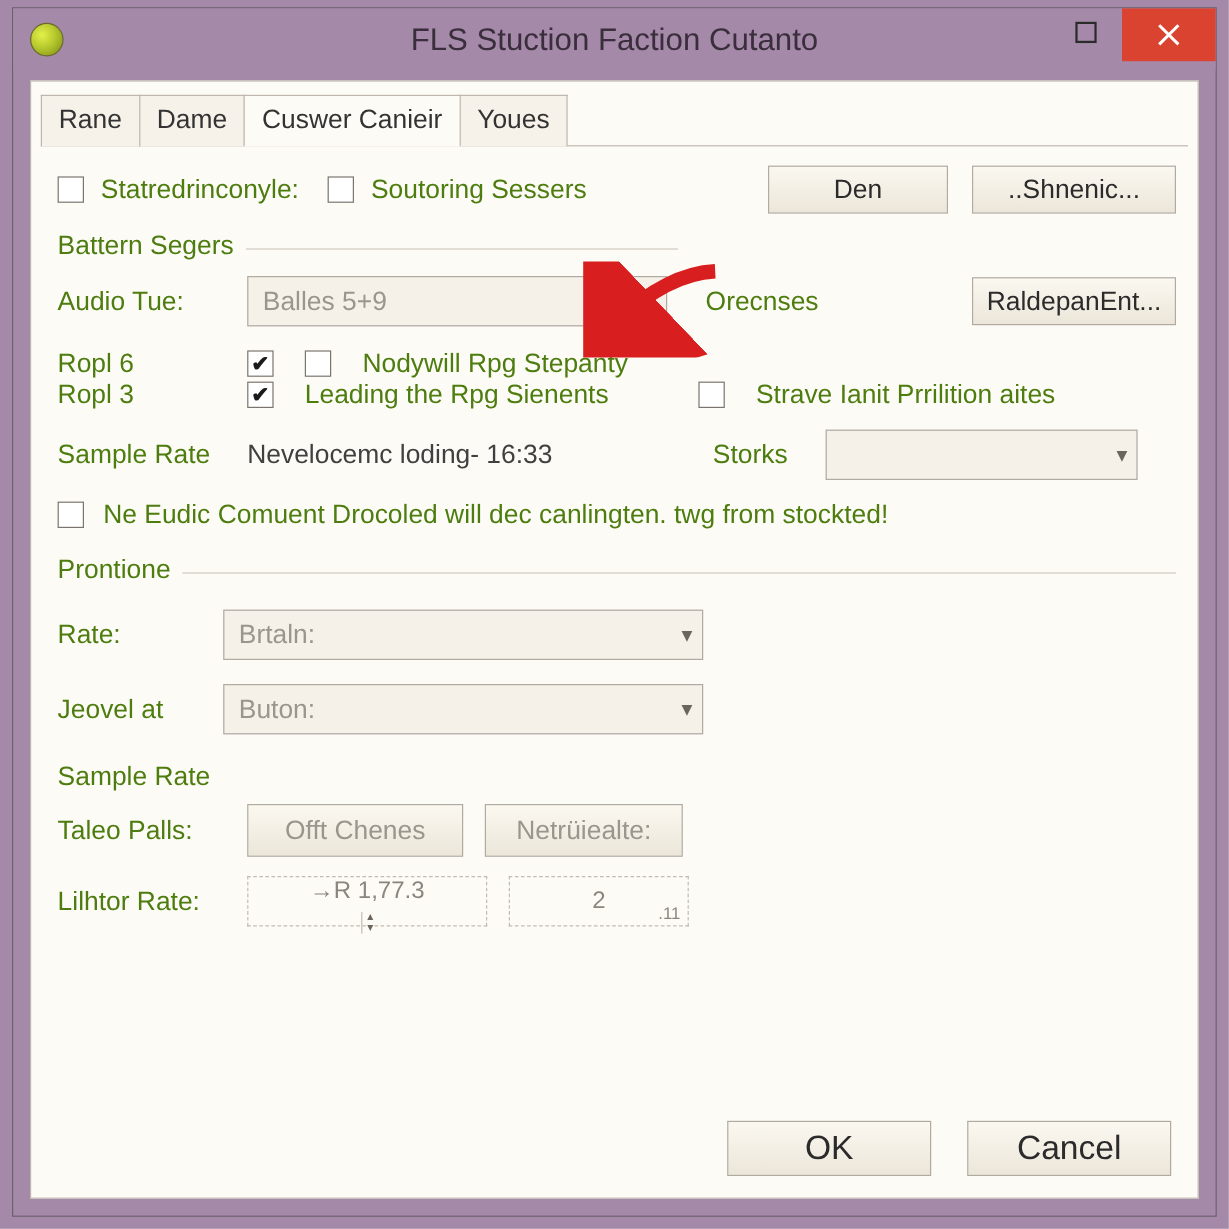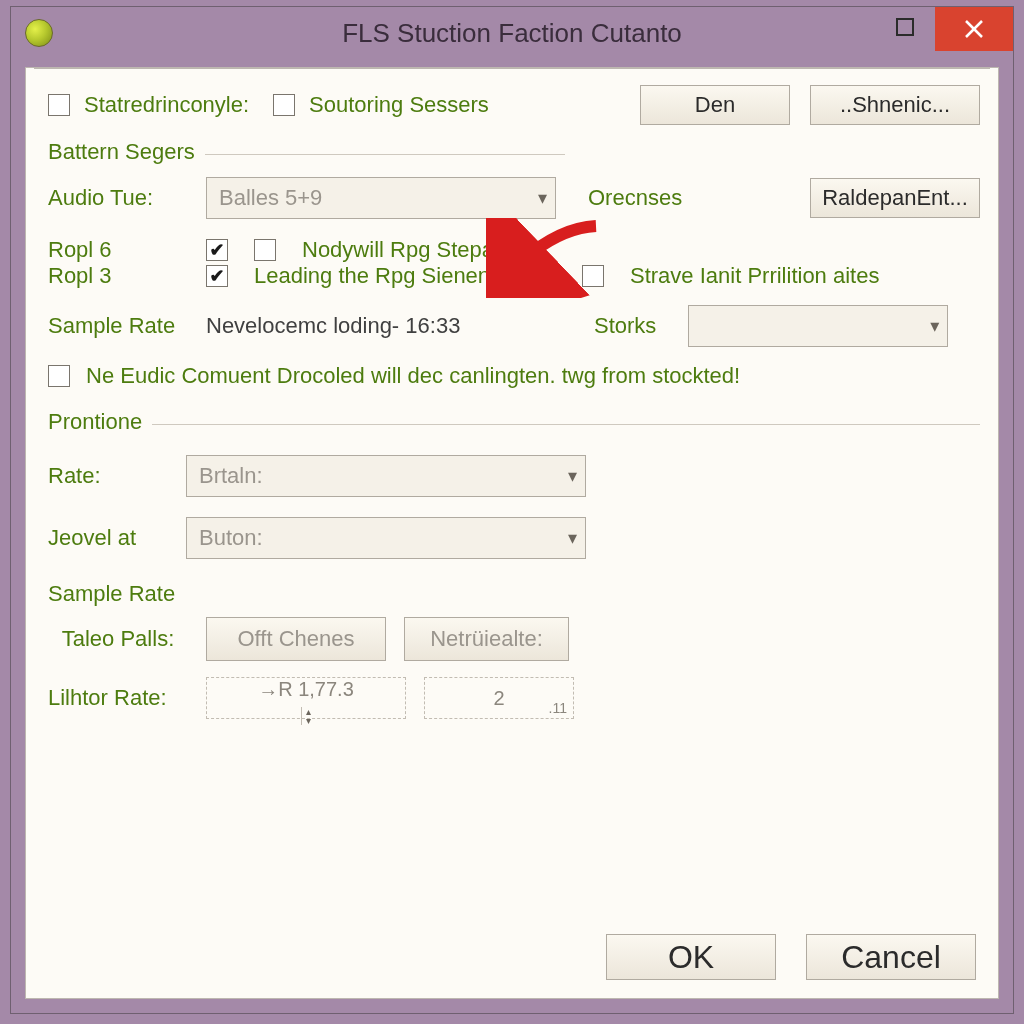--- a/index.html
+++ b/index.html
@@ -150,21 +150,21 @@
     position: absolute;
     left: 460px; top: 150px;
     pointer-events: none;
   }
 
   .footer {
     position: absolute;
     right: 22px; bottom: 18px;
     display: flex; gap: 30px;
   }
-  .footer .btn { min-width: 170px; height: 46px; font-size: 32px; }
+  .footer .btn { min-width: 170px; height: 46px; font-size: 28px; }
 
   .spinbox {
     display: inline-flex; align-items: center;
     border: 1px dashed #c2bcb2;
     height: 42px;
     padding: 0 6px;
     color: #8b867d;
     font-size: 20px;
     gap: 6px;
   }
@@ -191,20 +191,26 @@
         <svg width="20" height="20">
             <line x1="2" y1="2" x2="18" y2="18" stroke="#fff" stroke-width="2.5"></line>
             <line x1="18" y1="2" x2="2" y2="18" stroke="#fff" stroke-width="2.5"></line>
           </svg>
       </div>
     </div>
   </div>
 
   <div class="client">
 
+    <div class="tabs">
+      <div class="tab">Rane</div>
+      <div class="tab">Dame</div>
+      <div class="tab active">Cuswer Canieir</div>
+      <div class="tab">Youes</div>
+    </div>
     <div class="tabline"></div>
 
     <div class="content">
 
       <div class="row" style="gap:20px; margin-top:6px;">
         <div class="row" style="gap:6px;">
           <span class="cb"></span>
           <span class="label">Statredrinconyle:</span>
         </div>
         <div class="row" style="gap:6px; margin-left:4px;">
@@ -280,21 +286,21 @@
         <div class="combo" style="width:400px;">
           <span>Buton:</span>
           <span class="caret">▾</span>
         </div>
       </div>
 
       <div class="row" style="margin-top:22px;">
         <span class="label">Sample Rate</span>
       </div>
 
-      <div class="row" style="margin-top:10px; gap:18px;text-align:center;">
+      <div class="row" style="margin-top:10px; gap:18px;">
         <span class="label" style="width:140px;">Taleo Palls:</span>
         <div class="btn light" style="min-width:180px; height:44px;">Offt Chenes</div>
         <div class="btn light" style="min-width:165px; height:44px;">Netrüiealte:</div>
       </div>
 
       <div class="row" style="margin-top:16px; gap:18px;">
         <span class="label" style="width:140px;">Lilhtor Rate:</span>
         <div class="spinbox" style="width:200px; justify-content:space-between;flex-direction:column;">
           <span>→R  1,77.3</span>
           <span class="tick">

